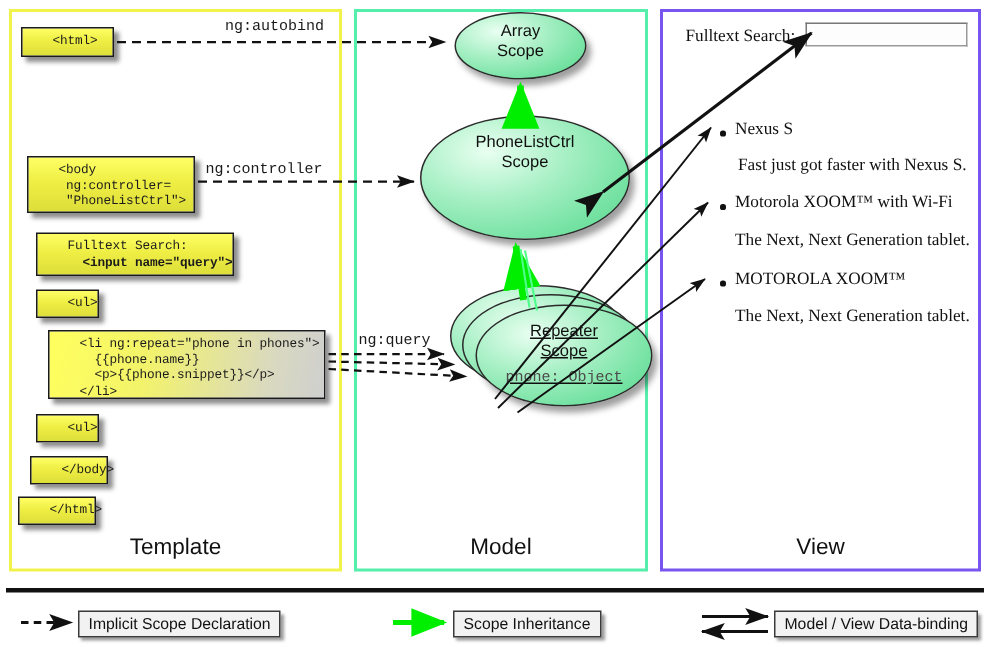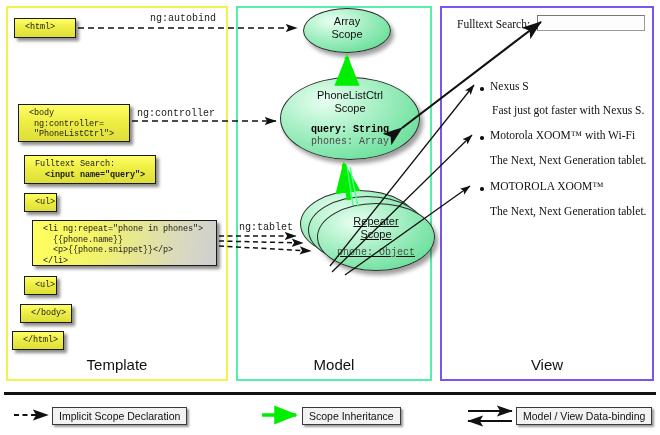--- a/index.html
+++ b/index.html
@@ -16,21 +16,21 @@
 
   .col-label{position:absolute;bottom:6px;left:0;width:100%;text-align:center;
              font-size:15px;color:#111;font-family:"Liberation Sans",sans-serif;}
 
   
   .ybox{position:absolute;box-sizing:border-box;border:1.5px solid #1a1a1a;
         background:linear-gradient(180deg,#ffff66 0%,#eeee44 45%,#dede3a 100%);
         box-shadow:3px 3px 3px rgba(0,0,0,.45);
         font-family:"Liberation Mono","DejaVu Sans Mono",monospace;
         font-size:8.5px;line-height:10.5px;color:#1b1b1b;
-        padding:3px 10px;white-space:pre;letter-spacing:-0.1px;}
+        padding:3px 20px;white-space:pre;letter-spacing:-0.1px;}
   .ybox.grad{background:linear-gradient(100deg,#ffff5e 0%,#f3f36a 35%,#d9d9c0 80%,#cfcfcf 100%);}
   .ybox b{font-weight:bold;}
 
   
   .ell{position:absolute;box-sizing:border-box;border-radius:50%;
        border:1.3px solid #2b2b2b;
        background:radial-gradient(ellipse at 32% 28%, #e9fff1 0%, #a9f0c6 38%, #77e3a4 72%, #58d68d 100%);
        box-shadow:3px 4px 4px rgba(0,0,0,.38);
        text-align:center;color:#101010;}
   .ell .t1{font-size:11px;line-height:13px;font-family:"Liberation Sans",sans-serif;}
@@ -91,34 +91,30 @@
 <span>&lt;/li&gt;</span></div>
 
   <div class="ybox" style="left:24px;top:276px;width:33px;height:19px;"><span>&lt;ul&gt;</span></div>
 
   <div class="ybox" style="left:20px;top:304px;width:52px;height:19px;"><span>&lt;/body&gt;</span></div>
 
   <div class="ybox" style="left:12px;top:331px;width:52px;height:19px;"><span>&lt;/html&gt;</span></div>
 
   <div class="mlabel" style="left:150px;top:13px;">ng:autobind</div>
   <div class="mlabel" style="left:137px;top:108px;">ng:controller</div>
-  <div class="mlabel" style="left:239px;top:222px;">ng:tablet</div>
+  <div class="mlabel" style="left:239px;top:222px;">ng:query</div>
 
   <div class="ell" style="left:303px;top:8px;width:88px;height:45px;padding-top:6px;">
     <div class="t1">Array</div>
     <div class="t1">Scope</div>
   </div>
 
   <div class="ell" style="left:280px;top:77px;width:140px;height:83px;padding-top:11px;">
     <div class="t1">PhoneListCtrl</div>
     <div class="t1">Scope</div>
-    <div class="props" style="margin-top:9px;">
-      <div class="k">query: String</div>
-      <div class="g">phones: Array</div>
-    </div>
   </div>
 
   <div class="ell" style="left:300px;top:190px;width:118px;height:68px;box-shadow:none;"></div>
   <div class="ell" style="left:308px;top:196px;width:118px;height:68px;box-shadow:none;"></div>
   <div class="ell" style="left:317px;top:203px;width:118px;height:68px;padding-top:11px;text-decoration:underline;">
     <div class="t1">Repeater</div>
     <div class="t1">Scope</div>
     <div class="props" style="margin-top:6px;">
       <div class="g">phone: Object</div>
     </div>

